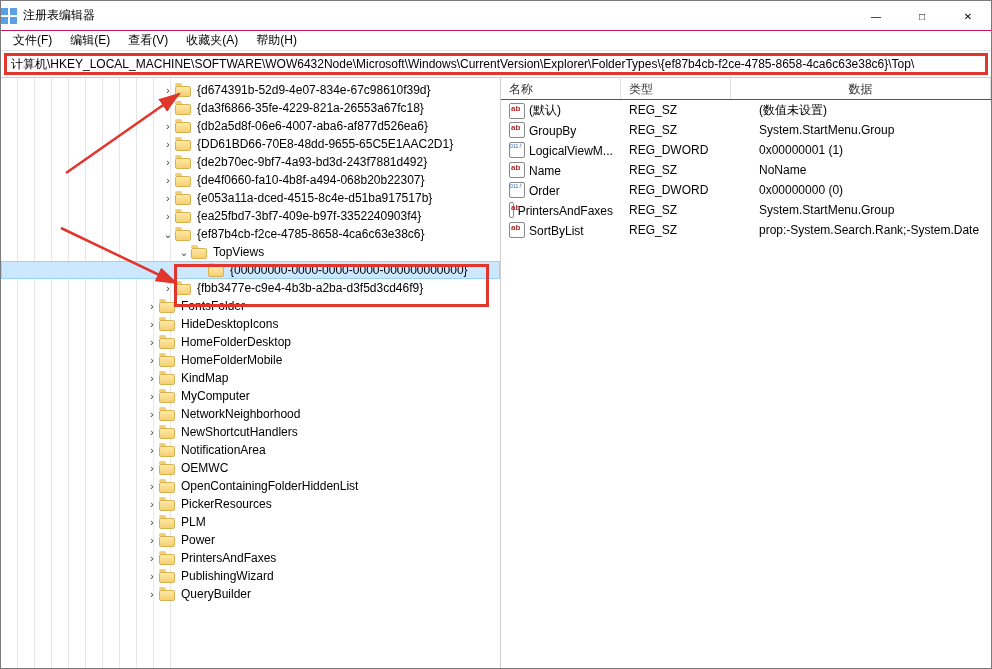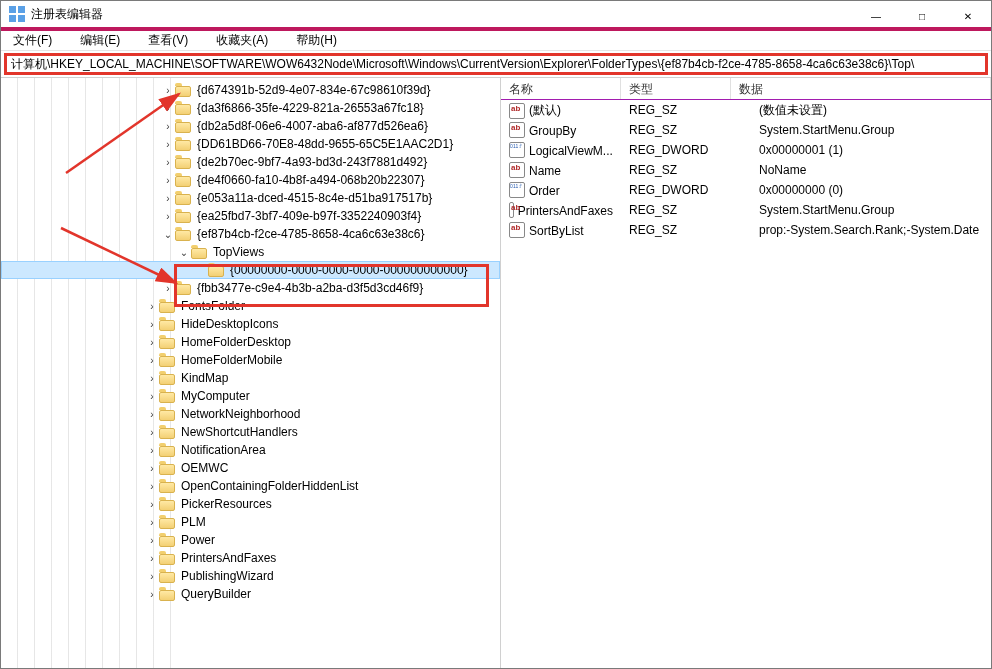--- a/index.html
+++ b/index.html
@@ -1,33 +1,33 @@
 <!DOCTYPE html>
 <html><head>
 <meta charset="utf-8">
 <style>
 * { margin: 0; padding: 0; box-sizing: border-box; font-family: "Segoe UI", "Microsoft YaHei", Tahoma, sans-serif; font-size: 12px; }
 html, body { height: 100%; background: #f0f0f0; overflow: hidden; }
 
 .window { position: relative; width: 992px; height: 669px; background: #fff; border: 1px solid #7a7a7a; display: flex; flex-direction: column; overflow: hidden; }
 
 
-.titlebar { height: 30px; background: #fff; display: flex; align-items: center; padding-left: 8px; border-bottom: 4px solid #be185d; }
+.titlebar { height: 30px; background: #fff; display: flex; align-items: center; padding-left: 0; border-bottom: 1px solid #be185d; }
 .titlebar .icon { width: 16px; height: 16px; margin-right: 6px; display: inline-block; background:
   linear-gradient(#5aa0e6,#5aa0e6) 0 0/7px 7px no-repeat,
   linear-gradient(#5aa0e6,#5aa0e6) 9px 0/7px 7px no-repeat,
   linear-gradient(#5aa0e6,#5aa0e6) 0 9px/7px 7px no-repeat,
   linear-gradient(#5aa0e6,#5aa0e6) 9px 9px/7px 7px no-repeat; }
 .titlebar .title { flex: 1; font-size: 12px; color: #000; }
 .win-controls { display: flex; height: 100%; }
 .win-btn { width: 46px; height: 30px; display: flex; align-items: center; justify-content: center; color: #000; cursor: pointer; }
 .win-glyph { font-family: "Segoe MDL2 Assets", sans-serif; font-size: 10px; }
 
 
-.menubar { height: 20px; display: flex; align-items: center; padding: 0 4px; gap: 12px; border-bottom: 1px solid #e5e5e5; }
+.menubar { height: 20px; display: flex; align-items: center; padding: 0 4px; gap: 2px; border-bottom: 1px solid #e5e5e5; }
 .menuitem { padding: 1px 8px; cursor: default; }
 
 
 .addressbar { height: 22px; margin: 2px 3px; border: 3px solid #e2352b; background: #fff; display: flex; padding: 0 4px; font-size: 12px; white-space: nowrap; overflow: hidden; }
 
 
 .main { flex: 1; display: flex; border-top: 1px solid #d0d0d0; min-height: 0; }
 .tree-pane { width: 500px; border-right: 1px solid #d0d0d0; overflow: hidden; position: relative; background: #fff; }
 .values-pane { flex: 1; background: #fff; overflow: hidden; display: flex; flex-direction: column; }
 
@@ -50,21 +50,21 @@
 .box-tv { left: 173px; top: 186px; width: 315px; height: 43px; }
 
 
 .arrow { position: absolute; pointer-events: none; }
 
 
 .vheader { display: flex; height: 22px; border-bottom: 1px solid #a21caf; }
 .vhc { padding: 3px 8px; border-right: 1px solid #e0e0e0; color: #333; font-size: 12px; cursor: default; }
 .vhc.name { width: 120px; }
 .vhc.type { width: 110px; }
-.vhc.data { flex: 1; }
+.vhc.data { flex: 1; text-align: center; }
 .vrows { flex: 1; overflow: hidden; }
 .vrow { display: flex; align-items: center; height: 20px; cursor: default; }
 .vc { padding: 0 8px; white-space: nowrap; overflow: hidden; text-overflow: ellipsis; }
 .vc.name { width: 120px; display: flex; align-items: flex-end; }
 .vc.type { width: 110px; }
 .vc.data { flex: 1; margin-left: 20px; }
 .vicon { width: 16px; height: 16px; margin-right: 4px; display: inline-block; border: 1px solid #888; border-radius: 2px; position: relative; background: #fff; }
 .vicon.sz::after { content: "ab"; position: absolute; left: 1px; top: 0; font-size: 8px; color: #b02a2a; font-weight: bold; }
 .vicon.dw::after { content: "011\A110"; white-space: pre; position: absolute; left: 0; top: 0; font-size: 5px; line-height: 6px; color: #2a5db0; letter-spacing: 0.2px; }
 

